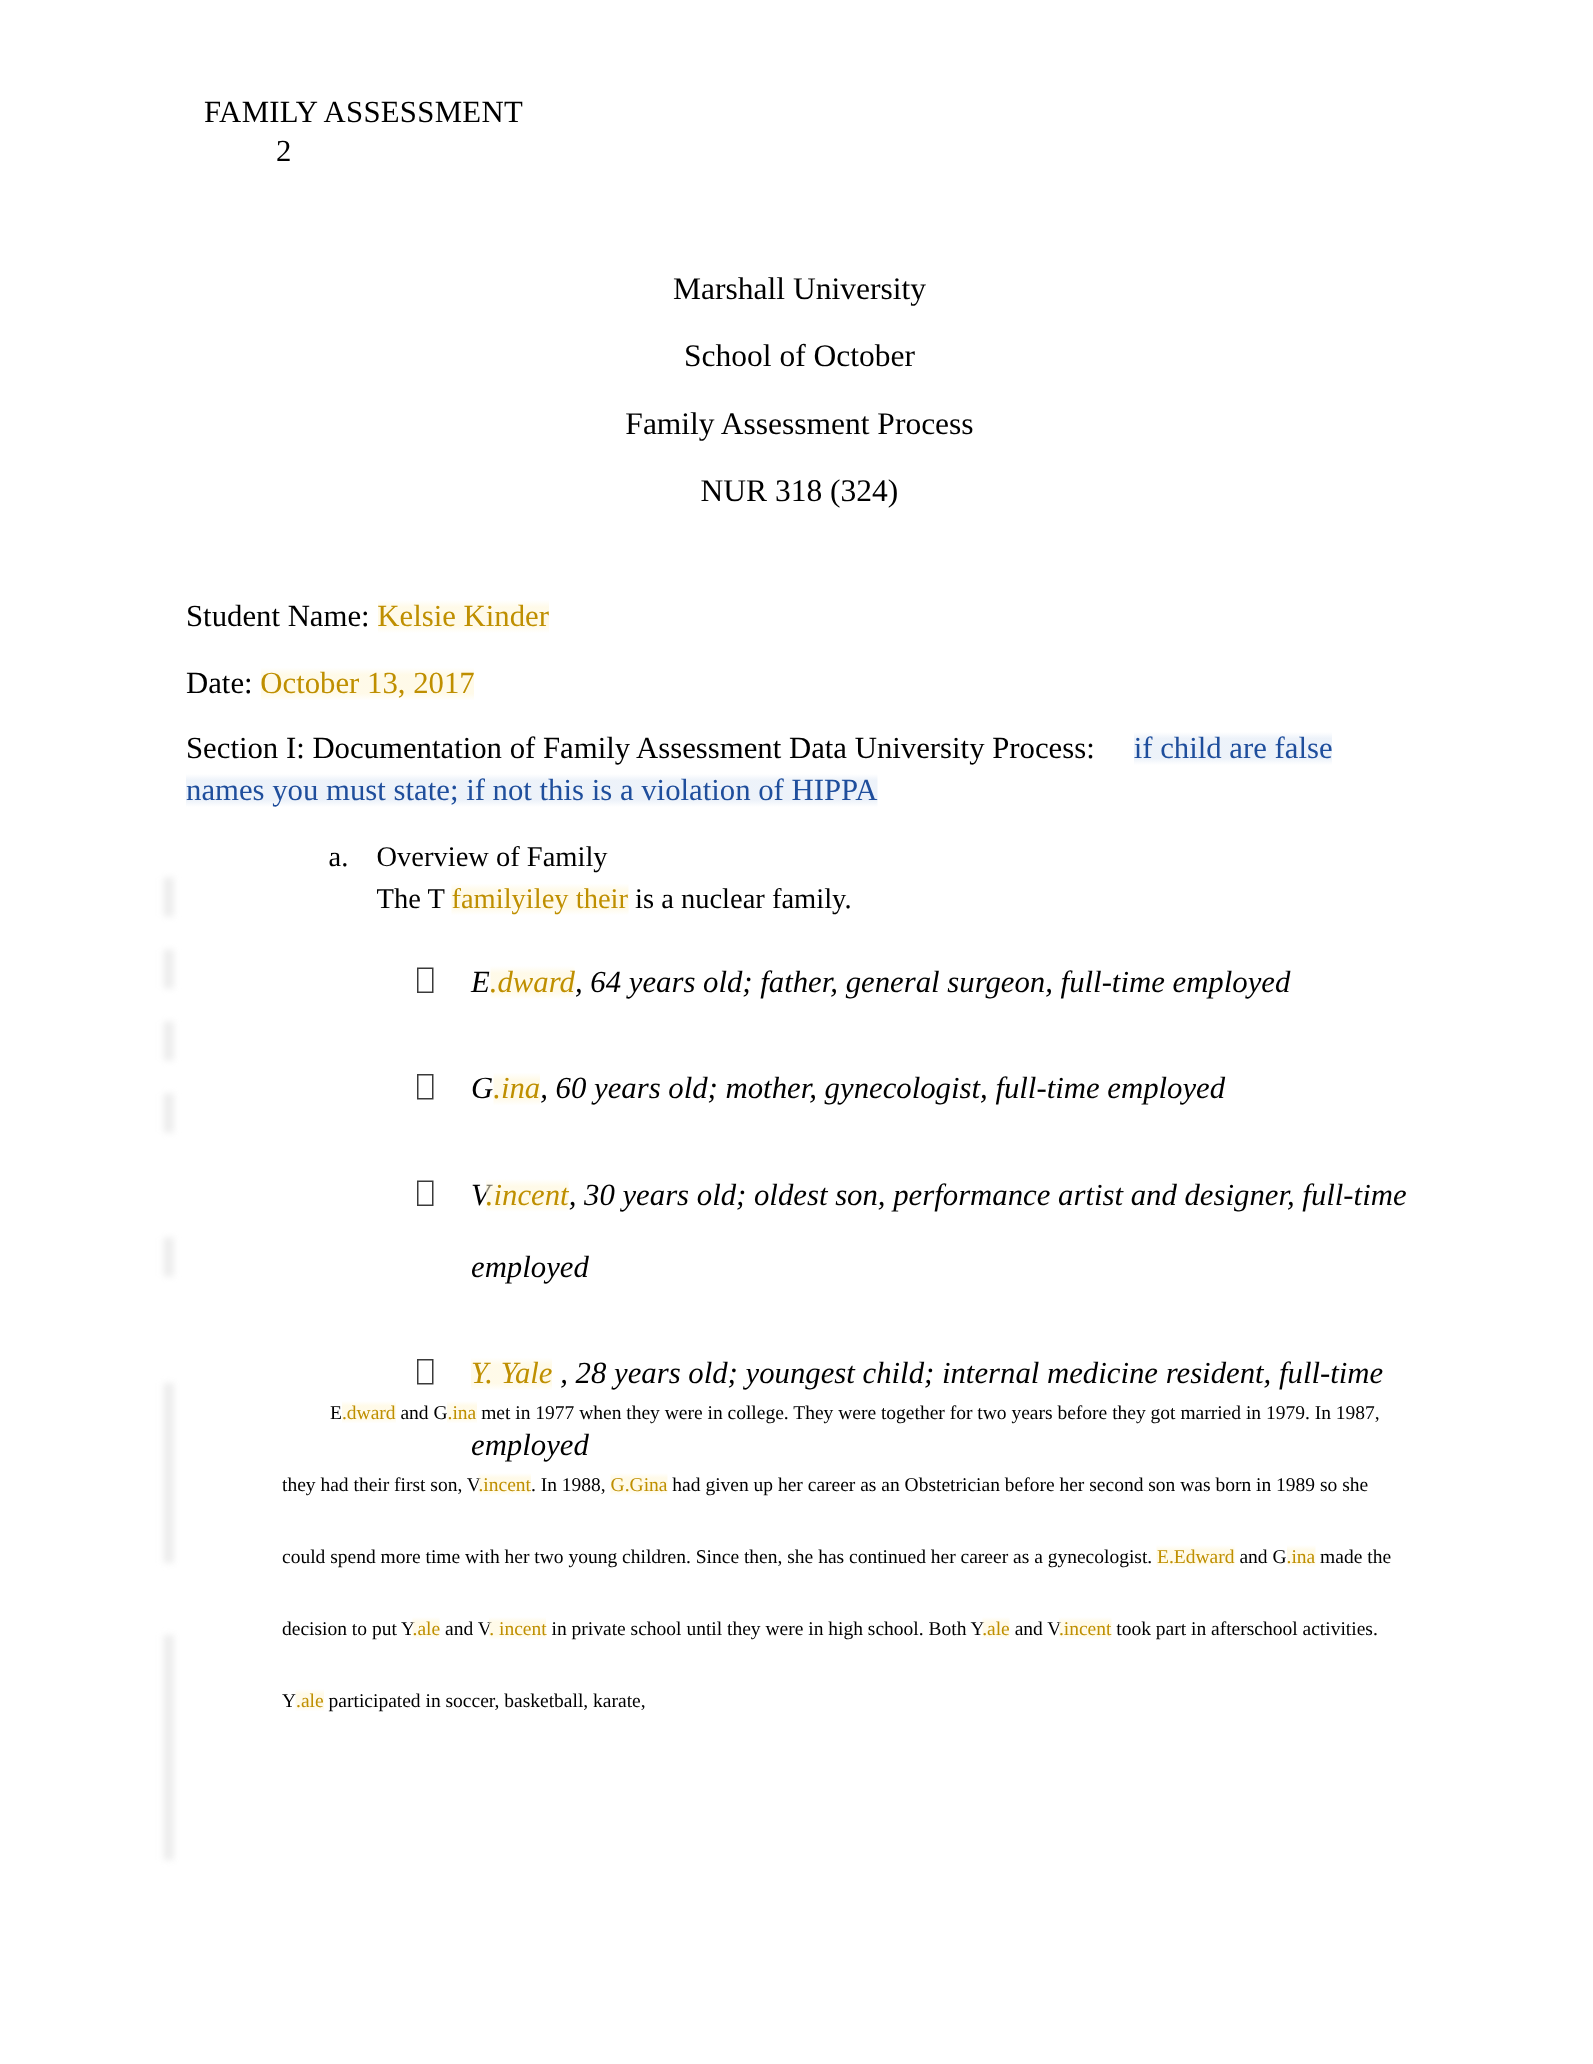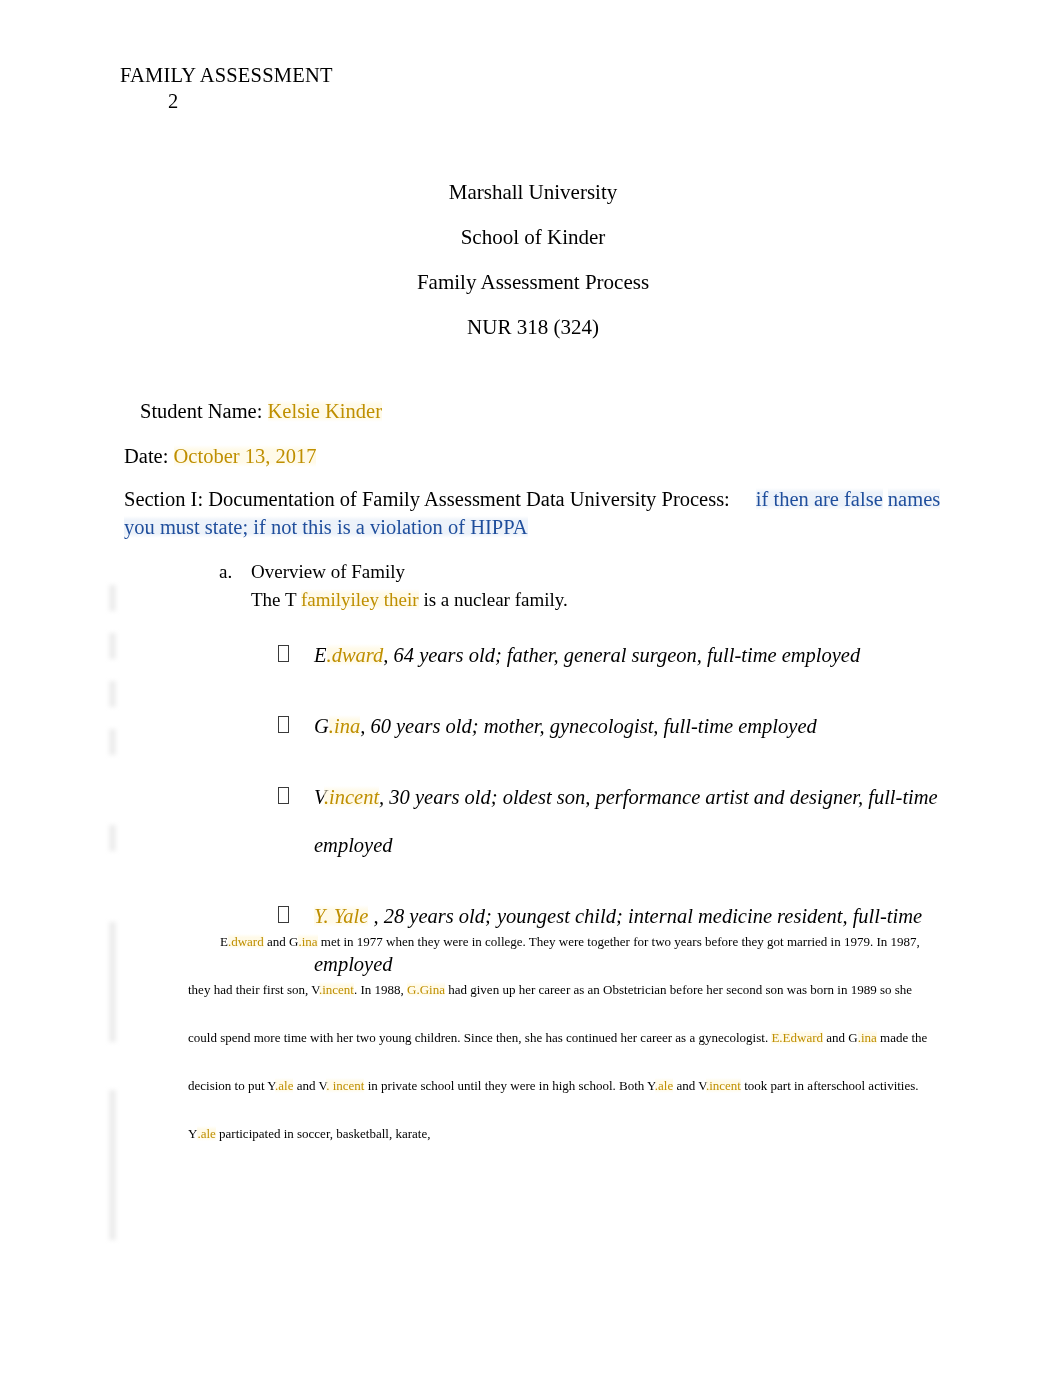--- a/index.html
+++ b/index.html
@@ -15,21 +15,21 @@
     position: relative;
     width: 1062px;
     height: 1376px;
     background: #ffffff;
     overflow: hidden;
   }
 
   
   .page-header {
     position: absolute;
-    left: 120px;
+    left: 136px;
     top: 62px;
     width: 820px;
   }
   .header-title {
     font-size: 20.5px;
     line-height: 26px;
     letter-spacing: 0.2px;
   }
   .header-pagenum {
     font-size: 20.5px;
@@ -51,21 +51,21 @@
   }
 
   
   .meta {
     position: absolute;
     left: 124px;
     width: 830px;
     font-size: 20.5px;
     line-height: 30px;
   }
-  .meta-name  { top: 396px; margin-left: 16px; }
+  .meta-name  { top: 396px; }
   .meta-date  { top: 441px; }
 
   
   .section-line {
     position: absolute;
     left: 124px;
     top: 485px;
     width: 820px;
     font-size: 20.5px;
     line-height: 28px;
@@ -173,37 +173,37 @@
 
 <div id="page">
 
   <div class="page-header">
     <div class="header-title">FAMILY ASSESSMENT</div>
     <div class="header-pagenum">2</div>
   </div>
 
   <div class="title-block">
     <div class="title-line">Marshall University</div>
-    <div class="title-line">School of Kinder</div>
+    <div class="title-line">School of October</div>
     <div class="title-line">Family Assessment Process</div>
     <div class="title-line">NUR 318 (324)</div>
   </div>
 
   <div class="meta meta-name">
     <span>Student Name:</span>
     <span class="gold hl">Kelsie Kinder</span>
   </div>
 
   <div class="meta meta-date">
     <span>Date:</span>
     <span class="gold hl">October 13, 2017</span>
   </div>
 
   <div class="section-line">
-    <span>Section I: Documentation of Family Assessment Data University Process:</span><span class="note-gap"></span><span class="blue-note hl-blue">if then are false</span>
+    <span>Section I: Documentation of Family Assessment Data University Process:</span><span class="note-gap"></span><span class="blue-note hl-blue">if child are false</span>
     <span class="blue-note hl-blue">names you must state; if not this is a violation of HIPPA</span>
   </div>
 
   <div class="outline-item">
     <span class="outline-marker">a.</span><span>Overview of Family</span>
     <span class="outline-sub"><span>The T </span><span class="gold hl">familyiley their</span><span> is a nuclear family.</span></span>
   </div>
 
   <div class="bullets">
 

